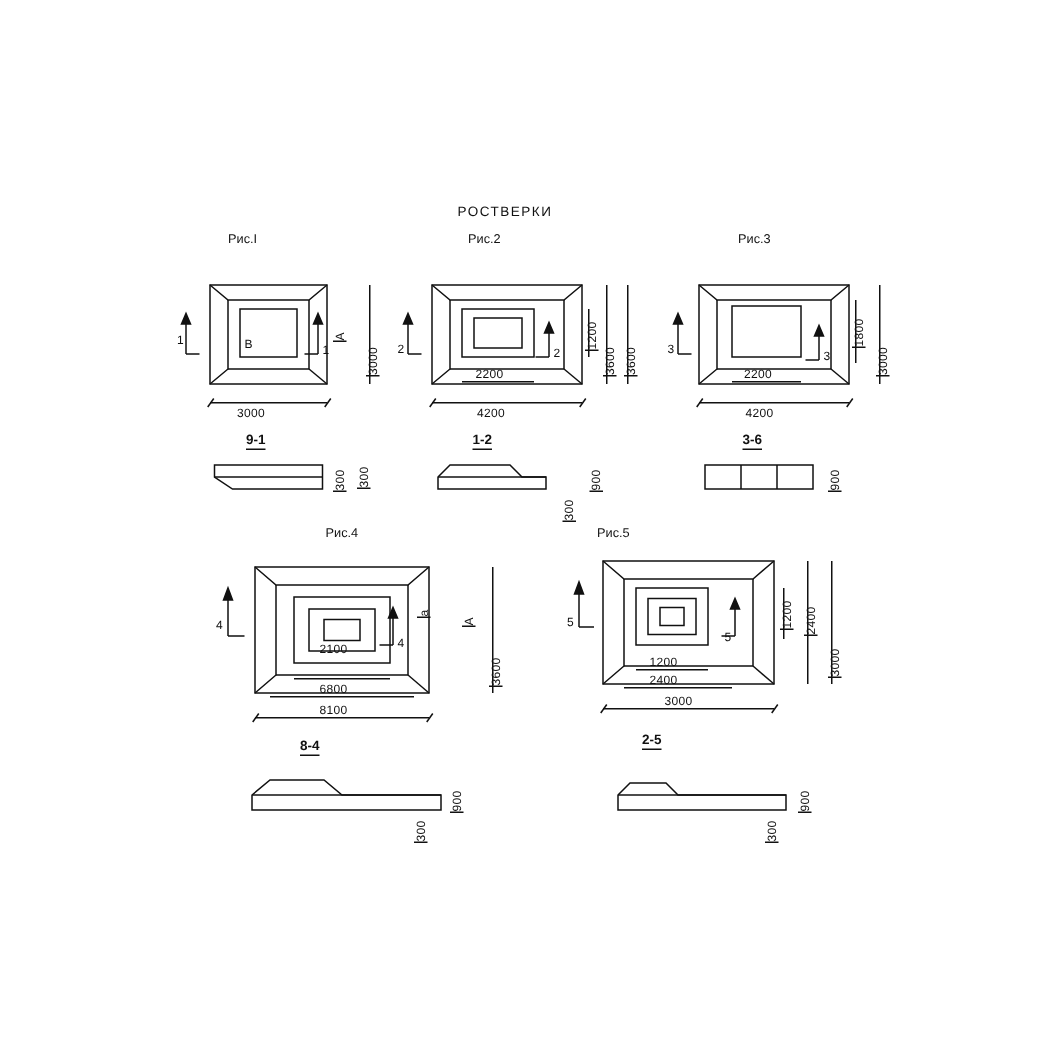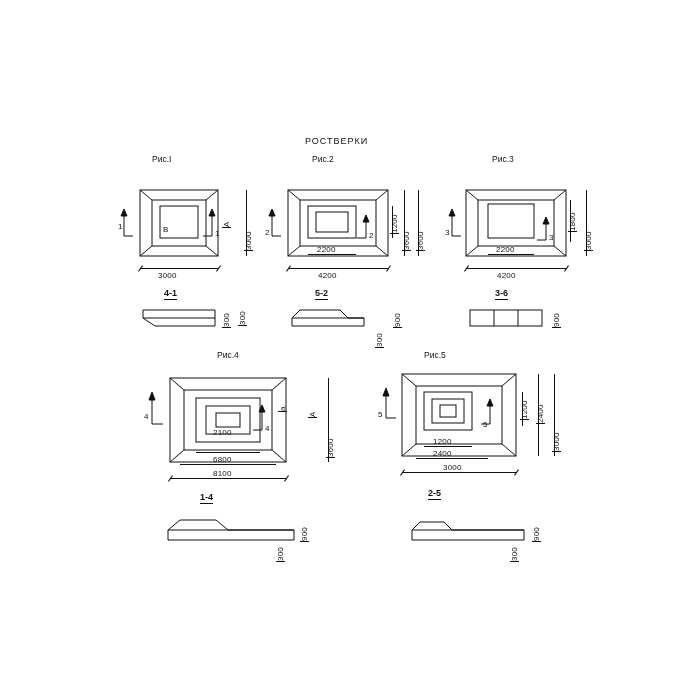--- a/index.html
+++ b/index.html
@@ -66,21 +66,21 @@
       <path d="M121,216 L124,209 L127,216 Z"></path>
       <path d="M124,236 L133,236" fill="none"></path>
       <path d="M212,214 L212,236" fill="none"></path>
       <path d="M209,216 L212,209 L215,216 Z"></path>
       <path d="M203,236 L212,236" fill="none"></path>
     </g>
   </svg>
   <div class="lbl" style="left:118px;top:222px;">1</div>
   <div class="lbl" style="left:215px;top:229px;">1</div>
 
-  <div class="secname" style="left:164px;top:288px;"><span class="ul">4-1</span></div>
+  <div class="secname" style="left:164px;top:288px;"><span class="ul">9-1</span></div>
 
   <svg width="700" height="700">
     <g fill="none" stroke="#111" stroke-width="1">
       <path d="M143,310 L215,310 L215,326 L155,326 L143,318 Z"></path>
       <path d="M143,318 L215,318" stroke="#111"></path>
     </g>
   </svg>
   <div class="lbl v" style="left:222px;top:328px;">300</div>
   <div class="lbl v" style="left:238px;top:326px;">300</div>
 
@@ -117,21 +117,21 @@
       <path d="M269,216 L272,209 L275,216 Z"></path>
       <path d="M272,236 L281,236" fill="none"></path>
       <path d="M366,220 L366,238" fill="none"></path>
       <path d="M363,222 L366,215 L369,222 Z"></path>
       <path d="M357,238 L366,238" fill="none"></path>
     </g>
   </svg>
   <div class="lbl" style="left:265px;top:228px;">2</div>
   <div class="lbl" style="left:369px;top:231px;">2</div>
 
-  <div class="secname" style="left:315px;top:288px;"><span class="ul">5-2</span></div>
+  <div class="secname" style="left:315px;top:288px;"><span class="ul">1-2</span></div>
 
   <svg width="700" height="700">
     <g fill="none" stroke="#111" stroke-width="1">
       <path d="M292,318 L300,310 L340,310 L348,318 L364,318 L364,326 L292,326 Z"></path>
       <path d="M292,318 L364,318"></path>
     </g>
   </svg>
   <div class="lbl v" style="left:393px;top:328px;">900</div>
   <div class="lbl v" style="left:375px;top:348px;">300</div>
 
@@ -214,32 +214,32 @@
     <g stroke="#111" stroke-width="1" fill="#111">
       <path d="M152,398 L152,424 M152,424 L163,424" fill="none"></path>
       <path d="M149,400 L152,392 L155,400 Z"></path>
       <path d="M262,410 L262,430 M253,430 L262,430" fill="none"></path>
       <path d="M259,412 L262,405 L265,412 Z"></path>
     </g>
   </svg>
   <div class="lbl" style="left:144px;top:412px;">4</div>
   <div class="lbl" style="left:265px;top:424px;">4</div>
 
-  <div class="secname" style="left:200px;top:492px;"><span class="ul">1-4</span></div>
+  <div class="secname" style="left:200px;top:492px;"><span class="ul">8-4</span></div>
 
   <svg width="700" height="700">
     <g fill="none" stroke="#111" stroke-width="1">
       <path d="M168,530 L180,520 L216,520 L228,530 L294,530 L294,540 L168,540 Z"></path>
       <path d="M168,530 L294,530"></path>
     </g>
   </svg>
   <div class="lbl v" style="left:300px;top:542px;">900</div>
   <div class="lbl v" style="left:276px;top:562px;">300</div>
 
-  <div class="figname" style="left:424px;top:350px;">Рис.5</div>
+  <div class="figname" style="left:398px;top:350px;">Рис.5</div>
 
   <svg width="700" height="700">
     <g fill="none" stroke="#111" stroke-width="1">
       <rect x="402" y="374" width="114" height="82"></rect>
       <path d="M402,374 L416,386 L502,386 L516,374"></path>
       <path d="M416,386 L416,444 L402,456"></path>
       <path d="M502,386 L502,444 L416,444"></path>
       <path d="M502,444 L516,456"></path>
       <rect x="424" y="392" width="48" height="38"></rect>
       <rect x="432" y="399" width="32" height="24"></rect>

